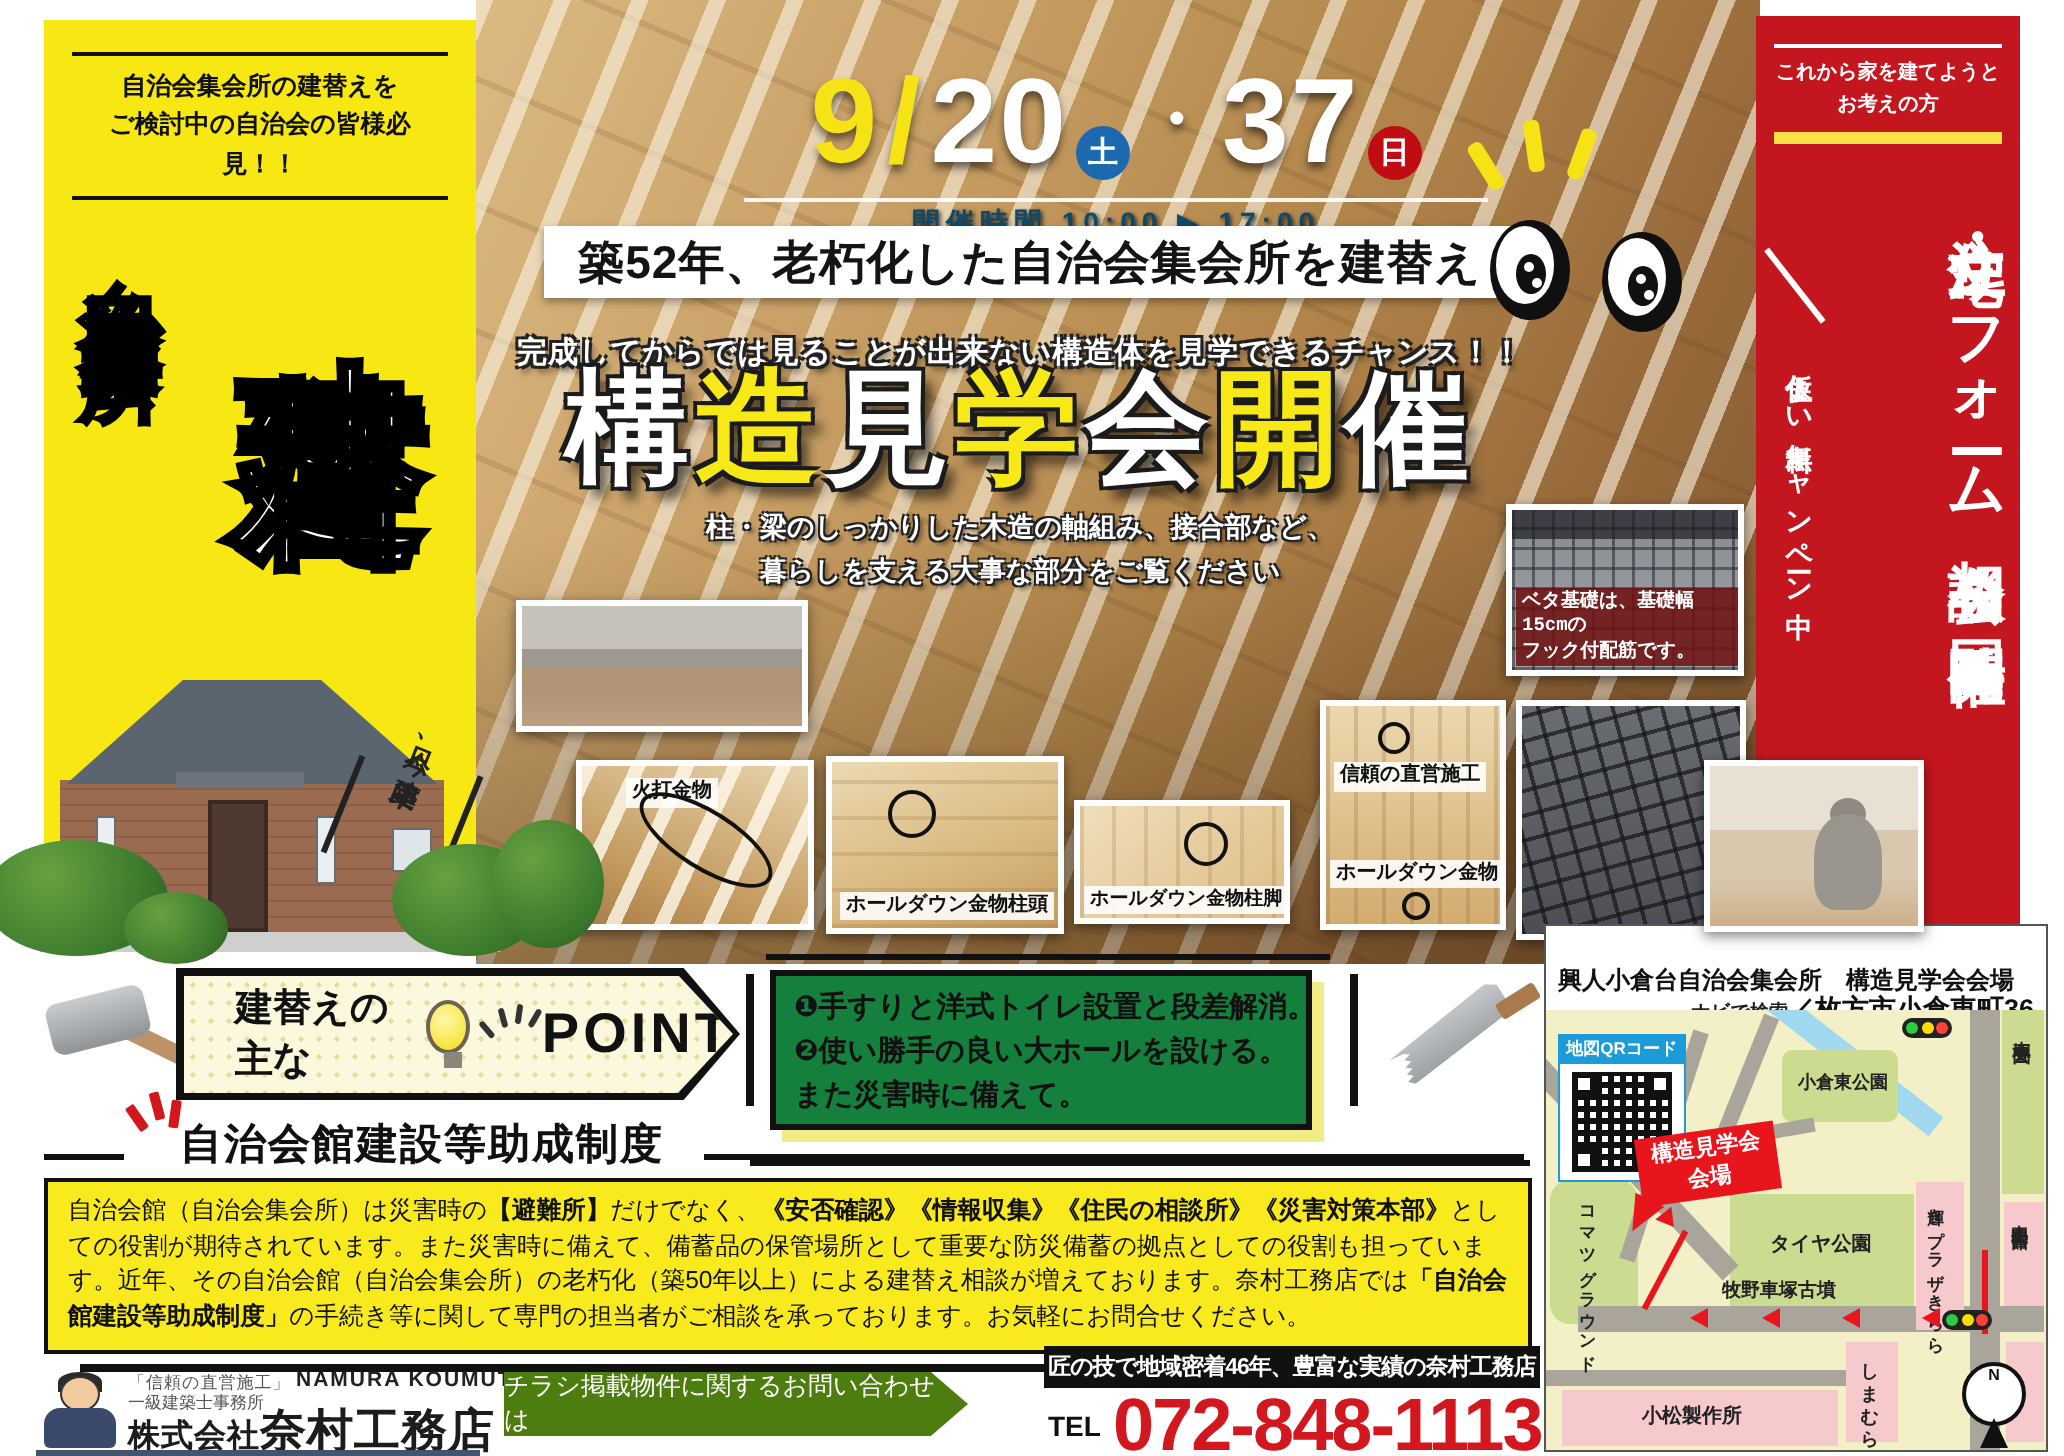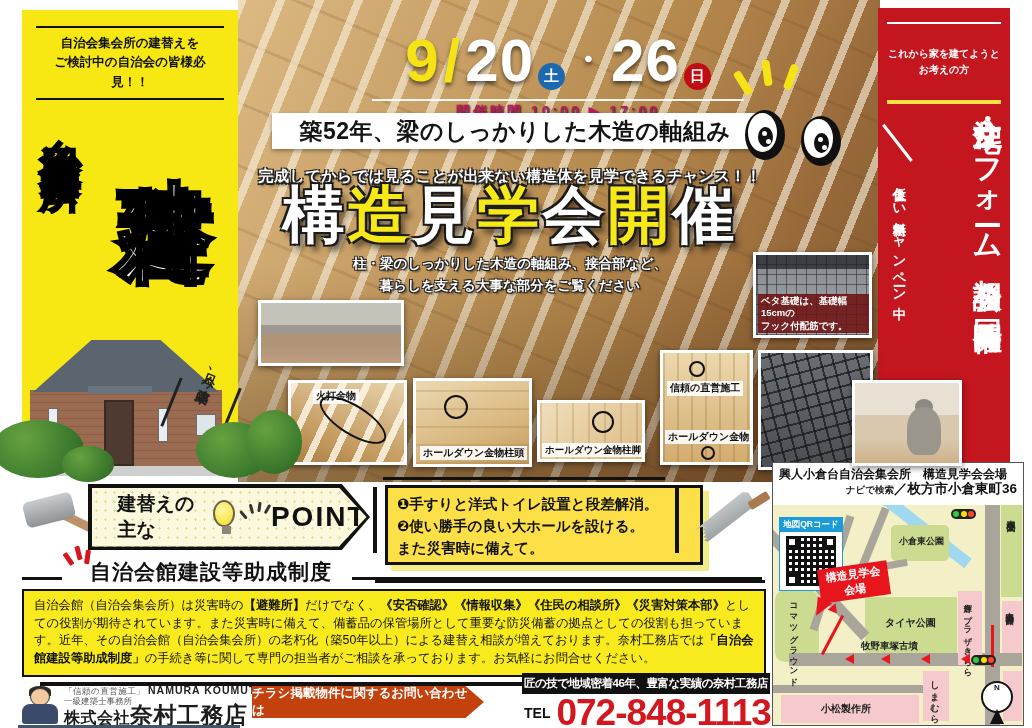--- a/index.html
+++ b/index.html
@@ -41,38 +41,38 @@
   .win3{left:196px;top:86px;width:20px;height:22px;background:#dfe6ea;}
   .ground{position:absolute;left:20px;top:136px;width:230px;height:12px;background:#cfcfcd;}
   .bush{position:absolute;border-radius:50%;
         background:radial-gradient(circle at 35% 30%,#67a23f,#3f7d2f 60%,#2c611f);}
   .note-slash{position:absolute;width:2.5px;background:#222;transform:rotate(22deg);}
   .house-note{position:absolute;left:184px;top:32px;height:120px;font-size:13.5px;font-weight:800;color:#222;
         transform:rotate(22deg);letter-spacing:1px;}
 
   
   .red-banner{left:878px;top:8px;width:132px;height:458px;background:#C3161F;z-index:2;color:#fff;}
-  .rb-top{margin:14px 9px 0;padding:22px 0;border-top:2px solid #fff;border-bottom:4px solid #fde047;
+  .rb-top{margin:14px 9px 0;padding:5px 0;border-top:2px solid #fff;border-bottom:6px solid #fde047;
           text-align:center;font-size:10px;font-weight:700;line-height:1.6;}
   .rb-main{position:absolute;top:86px;right:4px;height:352px;font-family:"Liberation Serif","DejaVu Serif",serif;
           font-size:29px;font-weight:700;line-height:1.25;letter-spacing:2px;}
   .rb-campaign{position:absolute;left:12px;top:168px;height:215px;font-size:13.5px;font-weight:700;letter-spacing:1px;}
   .rb-slash{position:absolute;width:2.5px;height:46px;background:#fff;}
 
   
   .date-row{left:360px;top:22px;width:396px;height:76px;display:flex;align-items:center;justify-content:center;
             gap:4px;z-index:3;text-shadow:0 3px 4px rgba(0,0,0,.55);}
   .d-num{font-size:60px;font-weight:800;color:#fff;letter-spacing:1px;}
   .d-ym{color:#F5E315;}
   .d-week{width:27px;height:27px;border-radius:50%;display:flex;align-items:center;justify-content:center;
           font-size:15px;font-weight:700;color:#fff;text-shadow:none;align-self:flex-end;margin-bottom:8px;}
   .d-sat{background:#1D69B0;}  .d-sun{background:#C00D13;}
   .d-dot{font-size:34px;font-weight:900;color:#fff;margin:0 2px;}
   .date-line{left:372px;top:99px;width:372px;height:2px;background:rgba(255,255,255,.9);z-index:3;}
-  .time-row{left:372px;top:103px;width:372px;text-align:center;color:#be185d;font-size:14px;font-weight:700;
+  .time-row{left:372px;top:103px;width:372px;text-align:center;color:#0c4a6e;font-size:14px;font-weight:700;
             letter-spacing:3px;z-index:3;text-shadow:1px 1px 2px rgba(0,0,0,.8);}
 
   
   .age-band{left:272px;top:113px;width:486px;height:36px;background:#fff;display:flex;align-items:center;
             justify-content:center;font-size:23px;font-weight:800;color:#141414;letter-spacing:.5px;z-index:4;
             box-shadow:0 2px 4px rgba(0,0,0,.35);}
   .eyes{left:745px;top:108px;width:120px;height:60px;z-index:5;}
   .eye{position:absolute;border-radius:50%;background:#101010;}
   .eye .sclera{position:absolute;left:3px;top:3px;width:72%;height:78%;border-radius:50%;background:#fff;}
   .eye .pupil{position:absolute;right:4px;bottom:5px;width:52%;height:52%;border-radius:50%;background:#101010;}
@@ -105,21 +105,21 @@
                   linear-gradient(160deg,#ecd9b2,#d9b87f 60%,#c29a5c);}
   .p-holddown-base{left:537px;top:400px;width:108px;height:62px;
        background:repeating-linear-gradient(90deg,rgba(150,110,60,.22) 0 2px,rgba(0,0,0,0) 2px 16px),
                   linear-gradient(140deg,#f0debb,#dcbc85);}
   .p-sujikai{left:660px;top:350px;width:93px;height:115px;
        background:repeating-linear-gradient(90deg,rgba(140,100,55,.25) 0 2px,rgba(0,0,0,0) 2px 14px),
                   linear-gradient(180deg,#ecd8ae,#d3ac6f);}
   .p-beta{left:753px;top:252px;width:119px;height:86px;
        background:repeating-linear-gradient(90deg,rgba(30,30,35,.5) 0 1.5px,rgba(0,0,0,0) 1.5px 10px),
                   repeating-linear-gradient(0deg,rgba(30,30,35,.5) 0 1.5px,rgba(0,0,0,0) 1.5px 10px),
-                  linear-gradient(180deg,#3d3f44 0 18%,#8b8e92 18%,#a5a8ab);}
+                  linear-gradient(180deg,#3d3f44 0 18%,#8b8e92 18%,#a5a8ab);font-family:Liberation Mono, monospace;}
   .cap-dark{position:absolute;left:2px;bottom:2px;background:rgba(110,18,18,.88);color:#fff;
        font-size:9.5px;font-weight:700;line-height:1.3;padding:1px 3px;}
   .p-rebar{left:758px;top:350px;width:115px;height:120px;
        background:repeating-linear-gradient(75deg,rgba(20,22,26,.7) 0 2px,rgba(0,0,0,0) 2px 12px),
                   repeating-linear-gradient(-15deg,rgba(20,22,26,.7) 0 2px,rgba(0,0,0,0) 2px 12px),
                   linear-gradient(180deg,#6a6d72,#4c4e53);}
   .p-worker{left:852px;top:380px;width:110px;height:86px;z-index:6;
        background:linear-gradient(180deg,#e8e0d2 0 40%,#d9c8ad 40% 70%,#cdb089 100%);}
   .worker-fig{position:absolute;right:18px;bottom:8px;width:34px;height:48px;border-radius:45% 45% 30% 30%;
        background:#9a958d;}
@@ -138,21 +138,21 @@
   .pa-label{font-size:19px;font-weight:800;color:#111;}
   .bulb{width:27px;height:27px;border-radius:50%;background:radial-gradient(circle at 40% 35%,#fff6a8,#f4df17);
        border:2px solid #6b6455;position:relative;margin-top:-8px;}
   .bulb::after{content:"";position:absolute;left:7px;bottom:-9px;width:9px;height:8px;background:#8c857a;}
   .burst{position:relative;width:30px;height:22px;margin-top:-12px;}
   .burst span{position:absolute;width:2.5px;height:10px;background:#333;border-radius:2px;}
   .pa-word{font-size:28px;font-weight:700;color:#111;letter-spacing:2px;margin-left:2px;}
   .pts-line-top{left:383px;top:477px;width:282px;height:3px;background:#111;z-index:3;}
   .pts-bar-left{left:373px;top:487px;width:4px;height:66px;background:#111;z-index:3;}
   .pts-bar-right{left:675px;top:487px;width:4px;height:66px;background:#111;z-index:3;}
-  .points-box{left:385px;top:485px;width:318px;height:80px;background:#fde047;border:3px solid #111;
+  .points-box{left:385px;top:485px;width:271px;height:80px;background:#15803d;border:3px solid #111;
        box-shadow:6px 6px 0 0 #F2EC86;z-index:3;padding:6px 9px;}
   .points-box .pt{font-size:14.5px;font-weight:800;color:#111;line-height:1.5;white-space:nowrap;}
   .pts-line-bottom{left:375px;top:580px;width:390px;height:3px;background:#111;z-index:3;}
   .saw-blade{left:692px;top:505px;width:66px;height:24px;background:linear-gradient(180deg,#c6c9cb,#9aa0a3);
        transform:rotate(-32deg);z-index:3;
        clip-path:polygon(0 30%,92% 0,100% 15%,100% 75%,8% 100%,4% 88%,10% 84%,6% 74%,12% 70%,8% 60%,14% 56%,10% 46%,16% 42%,12% 34%);}
   .saw-handle{left:748px;top:496px;width:22px;height:9px;background:#a87a4e;border-radius:2px;transform:rotate(-32deg);z-index:3;}
 
   
   .sub-line-l{left:22px;top:577px;width:40px;height:3px;background:#111;}
@@ -169,32 +169,32 @@
   .mascot .m-head{position:absolute;left:10px;top:0;width:20px;height:18px;border-radius:50%;background:#f3c9a0;
        border:1.5px solid #333;}
   .mascot .m-hair{position:absolute;left:9px;top:-2px;width:22px;height:10px;border-radius:50% 50% 0 0;background:#2b2b2b;}
   .mascot .m-body{position:absolute;left:2px;top:16px;width:36px;height:20px;border-radius:8px 8px 3px 3px;background:#3a4a6b;}
   .logo-small{left:64px;top:686px;font-size:8.5px;color:#555;letter-spacing:.5px;}
   .logo-en{left:148px;top:684px;font-size:10.5px;font-weight:800;color:#222;letter-spacing:1px;}
   .logo-license{left:64px;top:696px;font-size:8.5px;color:#555;}
   .logo-company{left:64px;top:700px;font-size:23px;font-weight:800;color:#1c1c1c;letter-spacing:.5px;}
   .logo-company .kk{font-size:16px;font-weight:700;}
   .logo-underline{left:18px;top:725px;width:222px;height:2.5px;background:#44546d;}
-  .inquiry-ribbon{left:252px;top:686px;width:232px;height:32px;background:#c2410c;color:#fff;
+  .inquiry-ribbon{left:252px;top:686px;width:232px;height:32px;background:#4d7c0f;color:#fff;
        clip-path:polygon(0 0,92% 0,100% 50%,92% 100%,0 100%);display:flex;align-items:center;justify-content:center;
-       font-size:12.5px;font-weight:700;padding-right:14px;}
+       font-size:12.5px;font-weight:400;padding-right:14px;}
   .tagline-bar{left:522px;top:673px;width:248px;height:21px;background:#111;color:#fff;display:flex;
        align-items:center;justify-content:center;font-size:11.5px;font-weight:700;letter-spacing:-.5px;white-space:nowrap;}
   .tel-row{left:524px;top:694px;width:248px;display:flex;align-items:center;gap:6px;}
   .tel-label{font-size:14px;font-weight:800;color:#111;}
   .tel-number{font-size:37px;font-weight:800;color:#D3171E;letter-spacing:-1px;line-height:1;}
 
   
   .map-panel{left:772px;top:462px;width:252px;height:264px;background:#fff;border:1.5px solid #555;z-index:5;}
-  .map-header{padding:4px 6px 0;}
+  .map-header{padding:20px 6px 0;}
   .map-venue{font-size:12px;font-weight:800;color:#111;line-height:1.2;}
   .map-addr-row{text-align:right;font-size:13.5px;font-weight:800;color:#111;line-height:1.2;}
   .map-addr-row .nav{font-size:9.5px;font-weight:700;color:#222;}
   .map-canvas{position:absolute;left:0;top:42px;right:0;bottom:0;background:#F3EFC6;overflow:hidden;}
   .road{position:absolute;background:#A9A59A;}
   .river{position:absolute;left:112px;top:-14px;width:110px;height:12px;background:#9FD8EF;
        transform:rotate(38deg);transform-origin:left top;}
   .park{position:absolute;background:#CBDC90;}
   .pink{position:absolute;background:#F6C9CC;}
   .m-label{position:absolute;font-size:9px;color:#222;font-weight:700;line-height:1.1;}
@@ -271,30 +271,30 @@
     <div class="rb-campaign vert">仮住まい無料キャンペーン中</div>
     <div class="rb-slash" style="left:30px;top:396px;transform:rotate(-38deg);"></div>
   </div>
 
   <div class="abs date-row">
     <span class="d-num d-ym">9</span>
     <span class="d-num d-ym">/</span>
     <span class="d-num">20</span>
     <span class="d-week d-sat">土</span>
     <span class="d-dot">・</span>
-    <span class="d-num">26</span>
+    <span class="d-num">37</span>
     <span class="d-week d-sun">日</span>
   </div>
   <div class="abs date-line"></div>
   <div class="abs time-row">
     <span>開催時間</span>
     <span>10:00 ▶ 17:00</span>
   </div>
 
-  <div class="abs age-band">築52年、梁のしっかりした木造の軸組み</div>
+  <div class="abs age-band">築52年、老朽化した自治会集会所を建替え</div>
   <div class="abs eyes">
     <div class="ray" style="left:-6px;top:-38px;transform:rotate(-32deg);"></div>
     <div class="ray" style="left:18px;top:-48px;transform:rotate(-8deg);"></div>
     <div class="ray" style="left:42px;top:-44px;transform:rotate(20deg);"></div>
     <div class="eye" style="left:0;top:2px;width:40px;height:50px;">
       <div class="sclera">
           <div class="pupil">
             <span class="dot" style="left:4px;top:4px;"></span>
             <span class="dot" style="left:8px;top:12px;"></span>
           </div>

